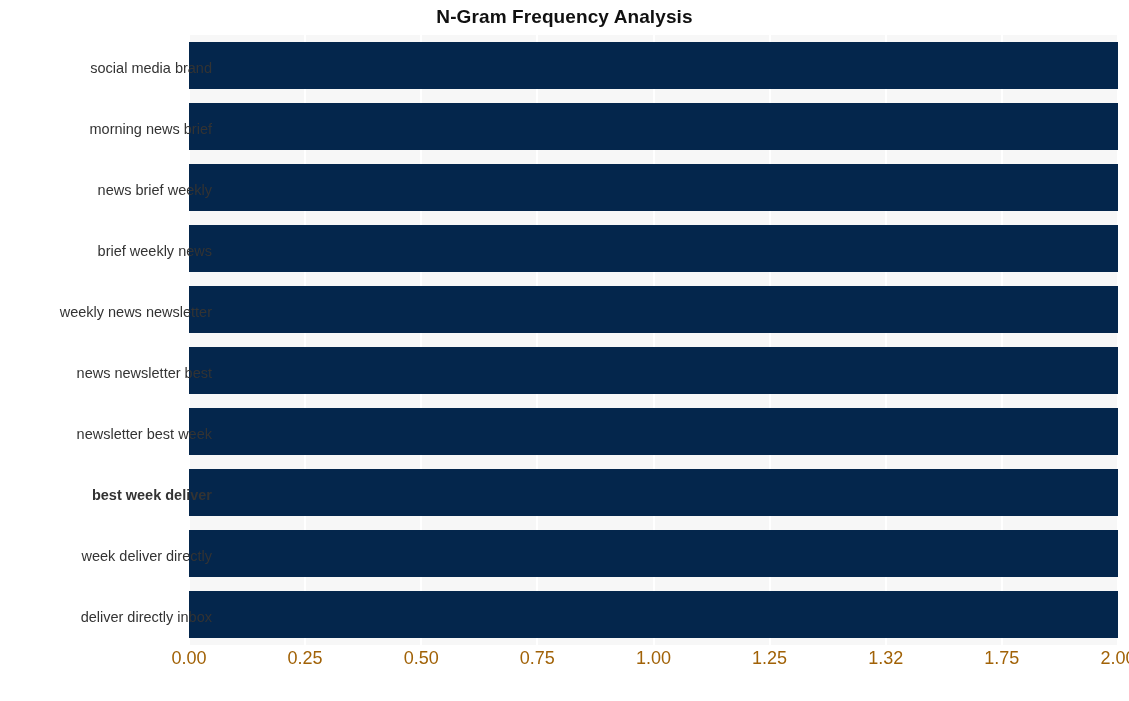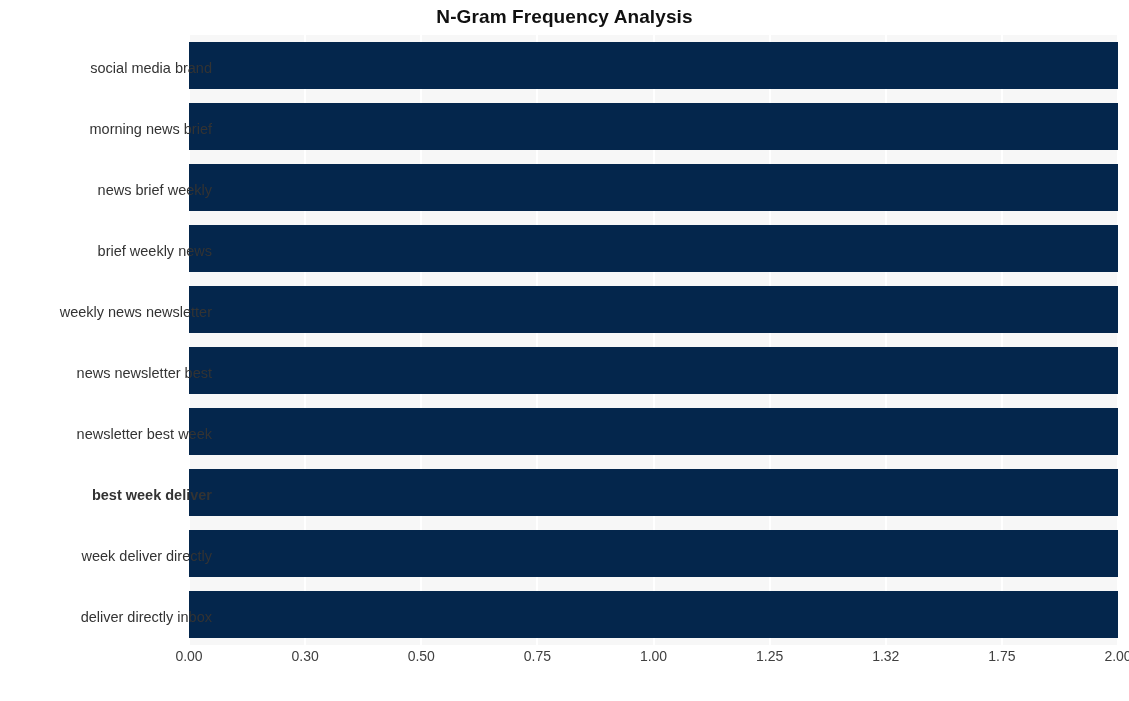--- a/index.html
+++ b/index.html
@@ -94,22 +94,22 @@
   #xtick-labels {
     position: absolute;
     left: 189px;
     top: 648px;
     width: 929px;
     height: 22px;
   }
   .xtick-label {
     position: absolute;
     top: 0;
-    font-size: 14px;
-    color: #404040;
+    font-size: 18px;
+    color: #a16207;
     white-space: nowrap;
     transform: translateX(-50%);
   }
 
   
   #xaxis-label {
     position: absolute;
     left: 189px;
     top: 674px;
     width: 929px;
@@ -160,21 +160,21 @@
       <div class="ytick-label" style="top: 274.5px; padding-left: 45px;">weekly news newsletter</div>
       <div class="ytick-label" style="top: 335.5px;">news newsletter best</div>
       <div class="ytick-label" style="top: 396.5px; padding-left: 48px;">newsletter best week</div>
       <div class="ytick-label" style="top: 457.5px; font-weight: bold;">best week deliver</div>
       <div class="ytick-label" style="top: 518.5px;">week deliver directly</div>
       <div class="ytick-label" style="top: 579.5px;">deliver directly inbox</div>
     </div>
 
   <div id="xtick-labels">
       <div class="xtick-label" style="left: 0px;">0.00</div>
-      <div class="xtick-label" style="left: 116.125px;">0.30</div>
+      <div class="xtick-label" style="left: 116.125px;">0.25</div>
       <div class="xtick-label" style="left: 232.25px;">0.50</div>
       <div class="xtick-label" style="left: 348.375px;">0.75</div>
       <div class="xtick-label" style="left: 464.5px;">1.00</div>
       <div class="xtick-label" style="left: 580.625px;">1.25</div>
       <div class="xtick-label" style="left: 696.75px;">1.32</div>
       <div class="xtick-label" style="left: 812.875px;">1.75</div>
       <div class="xtick-label" style="left: 929px;">2.00</div>
     </div>
 
 

